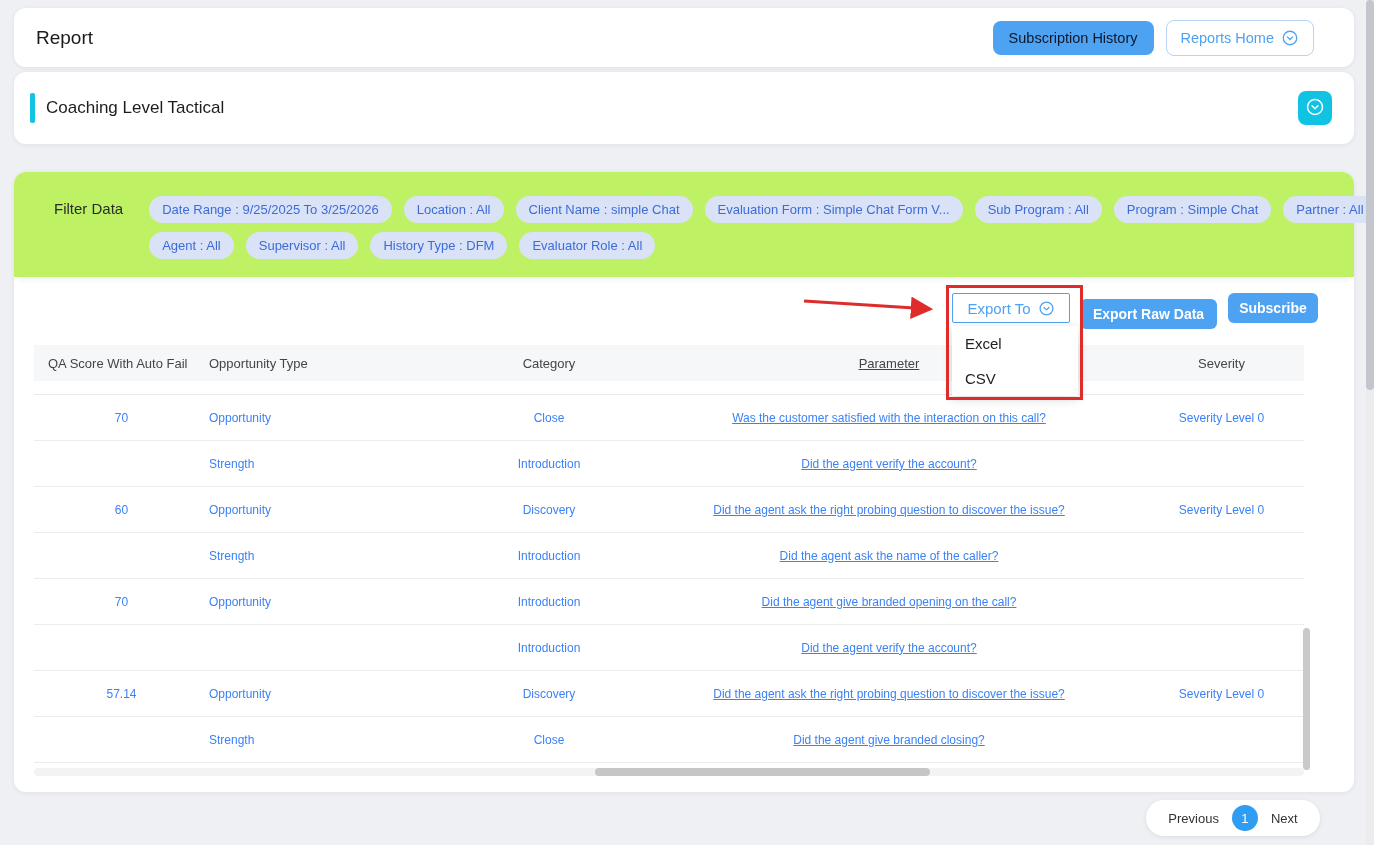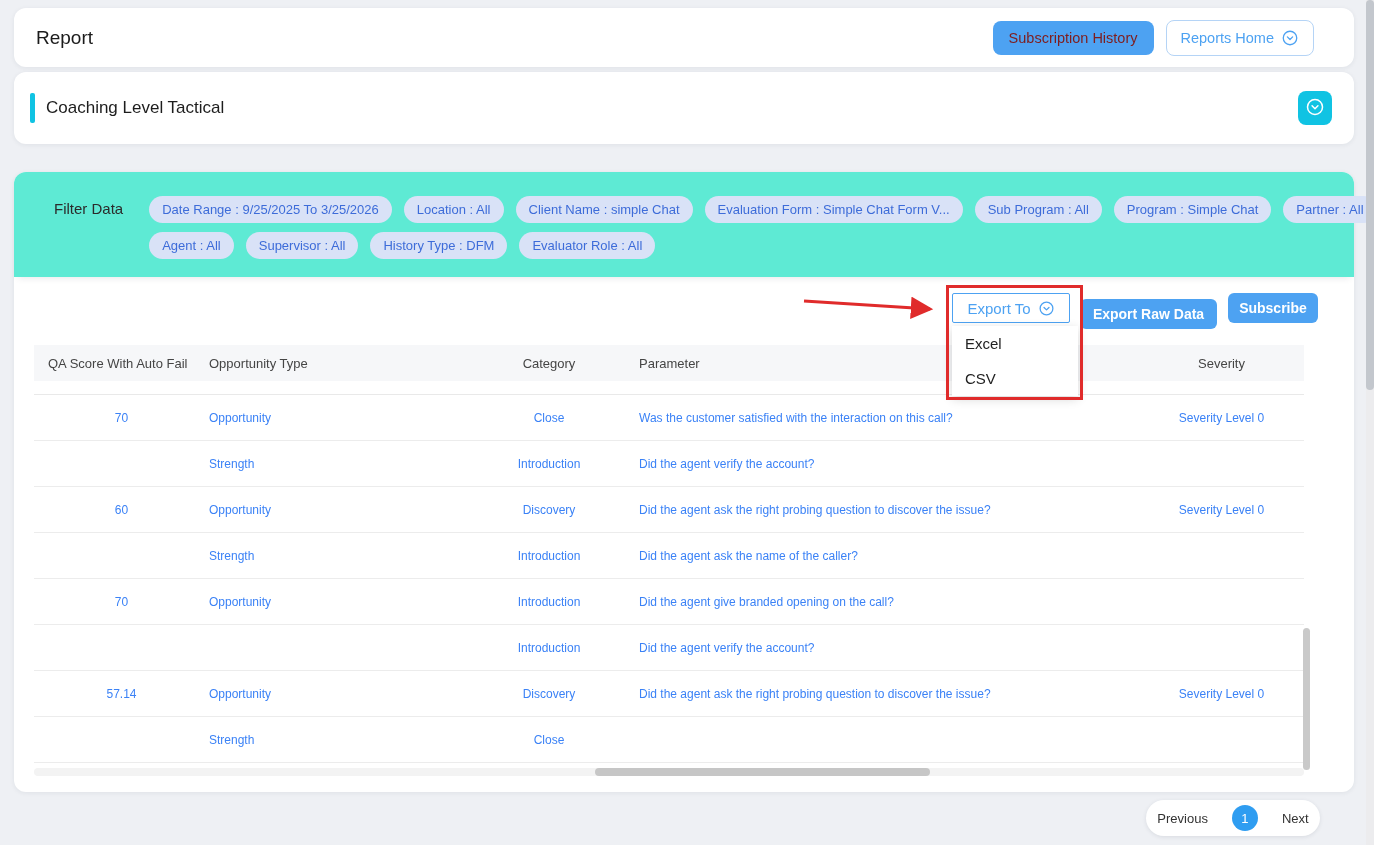--- a/index.html
+++ b/index.html
@@ -11,72 +11,72 @@
     overflow:hidden;
     color:#2e2e2e;
   }
   .card { position:absolute; background:#fff; border-radius:12px; box-shadow:0 1px 5px rgba(30,40,60,0.07); }
 
   
   .top-bar { left:14px; top:8px; width:1340px; height:59px; display:flex; align-items:center; padding:0 40px 0 22px; }
   .page-title { font-size:19px; font-weight:500; color:#1b1b1b; }
   .top-actions { margin-left:auto; display:flex; gap:12px; align-items:center; }
   .btn { border:none; cursor:pointer; font-family:inherit; border-radius:8px; display:inline-flex; align-items:center; justify-content:center; gap:7px; white-space:nowrap; }
-  .btn-primary { background:#4da2f2; color:#7f1d1d; font-size:14.5px; font-weight:500; padding:9px 16px; }
+  .btn-primary { background:#4da2f2; color:#0f172a; font-size:14.5px; font-weight:500; padding:9px 16px; }
   .btn-outline { background:#fff; color:#4da2f2; border:1px solid #b5d4f6; font-size:14.5px; font-weight:500; padding:8px 14px; }
   .chev-icon { display:inline-flex; }
 
   
   .section-bar { left:14px; top:72px; width:1340px; height:72px; display:flex; align-items:center; padding:0 22px 0 16px; }
   .accent-bar { width:5px; height:30px; background:#10c3e3; border-radius:2px; margin-right:11px; }
   .section-title { font-size:17px; font-weight:500; color:#1d1d1d; }
   .collapse-btn { margin-left:auto; width:34px; height:34px; border-radius:8px; background:#10c3e3; border:none; cursor:pointer; display:flex; align-items:center; justify-content:center; color:#fff; }
 
   
   .main-card { left:14px; top:172px; width:1340px; height:620px; }
 
-  .filter-section { position:absolute; left:0; top:0; width:100%; padding:24px 20px 18px 40px; display:flex; background:#5eead4; border-radius:12px 12px 0 0; box-shadow:0 5px 7px -4px rgba(20,30,50,0.10); }
+  .filter-section { position:absolute; left:0; top:0; width:100%; padding:24px 20px 18px 40px; display:flex; background:#bef264; border-radius:12px 12px 0 0; box-shadow:0 5px 7px -4px rgba(20,30,50,0.10); }
   .filter-label { font-size:15px; color:#2b2b2b; margin-top:4px; white-space:nowrap; }
   .chips-wrap { margin-left:26px; }
   .chips-row { display:flex; gap:12px; }
   .chips-row + .chips-row { margin-top:9px; }
   .chip { background:#d9e2f7; color:#3d6cd9; font-size:13px; padding:6px 13px; border-radius:14px; white-space:nowrap; }
 
   
   .export-to-btn { position:absolute; left:938px; top:121px; width:118px; height:30px; background:#fff; border:1.5px solid #4da2f2; border-radius:2px; color:#4da2f2; font-size:15px; display:flex; align-items:center; justify-content:center; gap:7px; cursor:pointer; font-family:inherit; }
   .export-raw-btn { position:absolute; left:1066px; top:127px; width:137px; height:30px; background:#4da2f2; border:none; border-radius:6px; color:#fff; font-size:14px; font-weight:700; cursor:pointer; font-family:inherit; }
   .subscribe-btn { position:absolute; left:1214px; top:121px; width:90px; height:30px; background:#4da2f2; border:none; border-radius:6px; color:#fff; font-size:14px; font-weight:700; cursor:pointer; font-family:inherit; }
 
   
   .tbl-header { position:absolute; left:20px; top:173px; width:1270px; height:36px; background:#f6f7f9; display:flex; align-items:center; font-size:13px; color:#454545; }
   .tbl-body { position:absolute; left:20px; top:209px; width:1270px; }
   .trow { display:flex; align-items:center; height:46px; border-bottom:1px solid #ececec; font-size:12px; color:#3b82f6; background:#fff; }
   .trow-partial { height:14px; border-bottom:1px solid #e9e9e9; background:#fff; }
   .c1 { width:175px; text-align:center; }
   .c2 { width:250px; text-align:left; }
   .c3 { width:180px; text-align:center; }
-  .c4 { width:500px; text-align:left; }
+  .c4 { width:500px; text-align:center;text-decoration:underline; }
   .c5 { width:165px; text-align:center; }
   .h1 { width:175px; text-align:left; padding-left:14px; }
 
   
   .h-scroll-track { position:absolute; left:20px; top:596px; width:1270px; height:8px; border-radius:4px; background:#f3f3f3; }
   .h-scroll-thumb { position:absolute; left:561px; top:0; width:335px; height:8px; border-radius:4px; background:#c6c6c6; cursor:pointer; }
   .v-scroll-thumb { position:absolute; left:1289px; top:456px; width:7px; height:142px; border-radius:4px; background:#c9c9c9; cursor:pointer; }
 
   
   .export-dropdown { position:absolute; left:952px; top:326px; width:126px; background:#fff; box-shadow:0 3px 10px rgba(0,0,0,0.16); z-index:20; }
   .dd-item { height:35px; display:flex; align-items:center; padding-left:13px; font-size:15px; color:#222; cursor:pointer; background:#fff; }
 
   
   .red-rect { position:absolute; left:946px; top:285px; width:137px; height:115px; border:3px solid #e02b2b; z-index:30; pointer-events:none; }
   .red-arrow { position:absolute; left:800px; top:292px; z-index:30; pointer-events:none; }
 
   
-  .pagination { position:absolute; left:1146px; top:800px; width:174px; height:36px; background:#fff; border-radius:18px; box-shadow:0 1px 4px rgba(30,40,60,0.10); display:flex; align-items:center; justify-content:center; gap:24px; z-index:5; }
+  .pagination { position:absolute; left:1146px; top:800px; width:174px; height:36px; background:#fff; border-radius:18px; box-shadow:0 1px 4px rgba(30,40,60,0.10); display:flex; align-items:center; justify-content:center; gap:13px; z-index:5; }
   .pag-link { font-size:13px; color:#333; cursor:pointer; background:none; border:none; font-family:inherit; }
   .pag-current { width:26px; height:26px; border-radius:50%; background:#2f9df1; color:#fff; font-size:13px; display:flex; align-items:center; justify-content:center; cursor:pointer; border:none; font-family:inherit; }
 
   
   .page-scrollbar { position:absolute; right:0; top:0; width:8px; height:845px; background:#ececee; }
   .page-scroll-thumb { position:absolute; top:0; left:0; width:8px; height:390px; background:#c3c7cd; border-radius:4px; cursor:pointer; }
 </style>
 </head>
 <body>
 
@@ -207,20 +207,21 @@
       <div class="c1">57.14</div>
       <div class="c2">Opportunity</div>
       <div class="c3">Discovery</div>
       <div class="c4">Did the agent ask the right probing question to discover the issue?</div>
       <div class="c5">Severity Level 0</div>
     </div>
     <div class="trow">
       <div class="c1"></div>
       <div class="c2">Strength</div>
       <div class="c3">Close</div>
+      <div class="c4">Did the agent give branded closing?</div>
       <div class="c5"></div>
     </div>
   </div>
 
   <div class="h-scroll-track">
     <div class="h-scroll-thumb"></div>
   </div>
   <div class="v-scroll-thumb"></div>
 </div>
 

